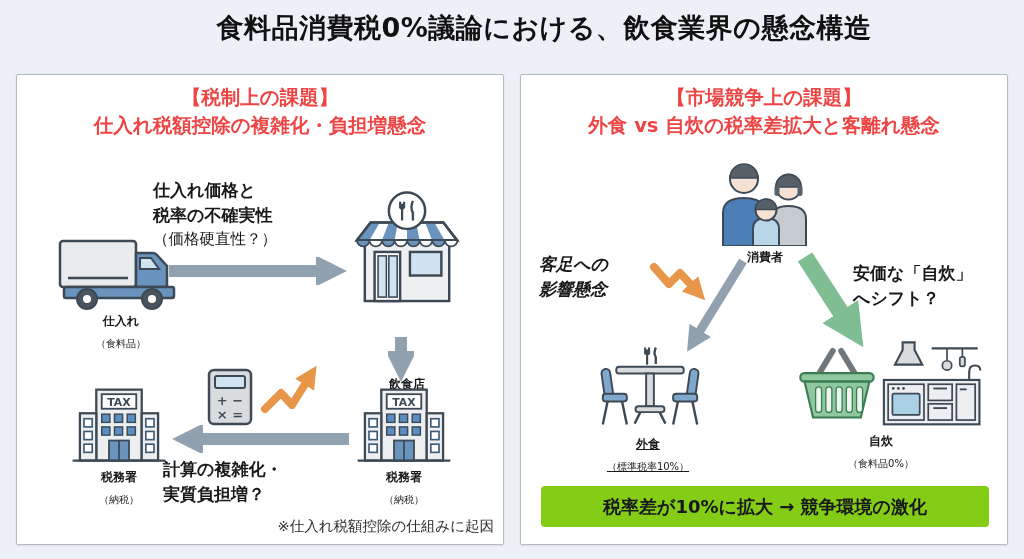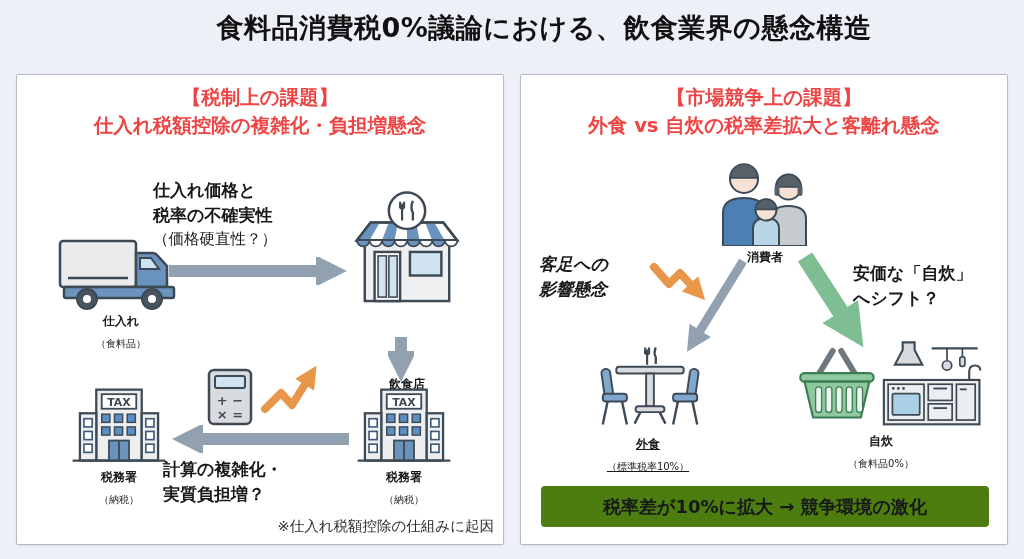--- a/index.html
+++ b/index.html
@@ -34,21 +34,21 @@
   .lbl .sub  { font-size:10px; line-height:21px; }
   .flow-note { position:absolute; text-align:left; }
   .flow-note .bold-line { font-size:17px; font-weight:bold; line-height:25px; }
   .flow-note .reg-line  { font-size:15.5px; line-height:23px; }
   .footnote {
     position:absolute; right:9px; top:442px;
     font-size:14.5px; color:#2a2d30;text-align:right;
   }
   .banner {
     position:absolute; left:20px; top:411px; width:448px; height:41px;
-    background:#4d7c0f; border-radius:4px;
+    background:#84cc16; border-radius:4px;
     text-align:center; line-height:41px;
     font-size:18px; font-weight:bold; color:#16181a;
   }
   svg { display:block; }
   svg text { font-family:"DejaVu Sans","Liberation Sans",sans-serif; }
 </style>
 </head>
 <body>
 
 <div class="page-title">食料品消費税0%議論における、飲食業界の懸念構造</div>

